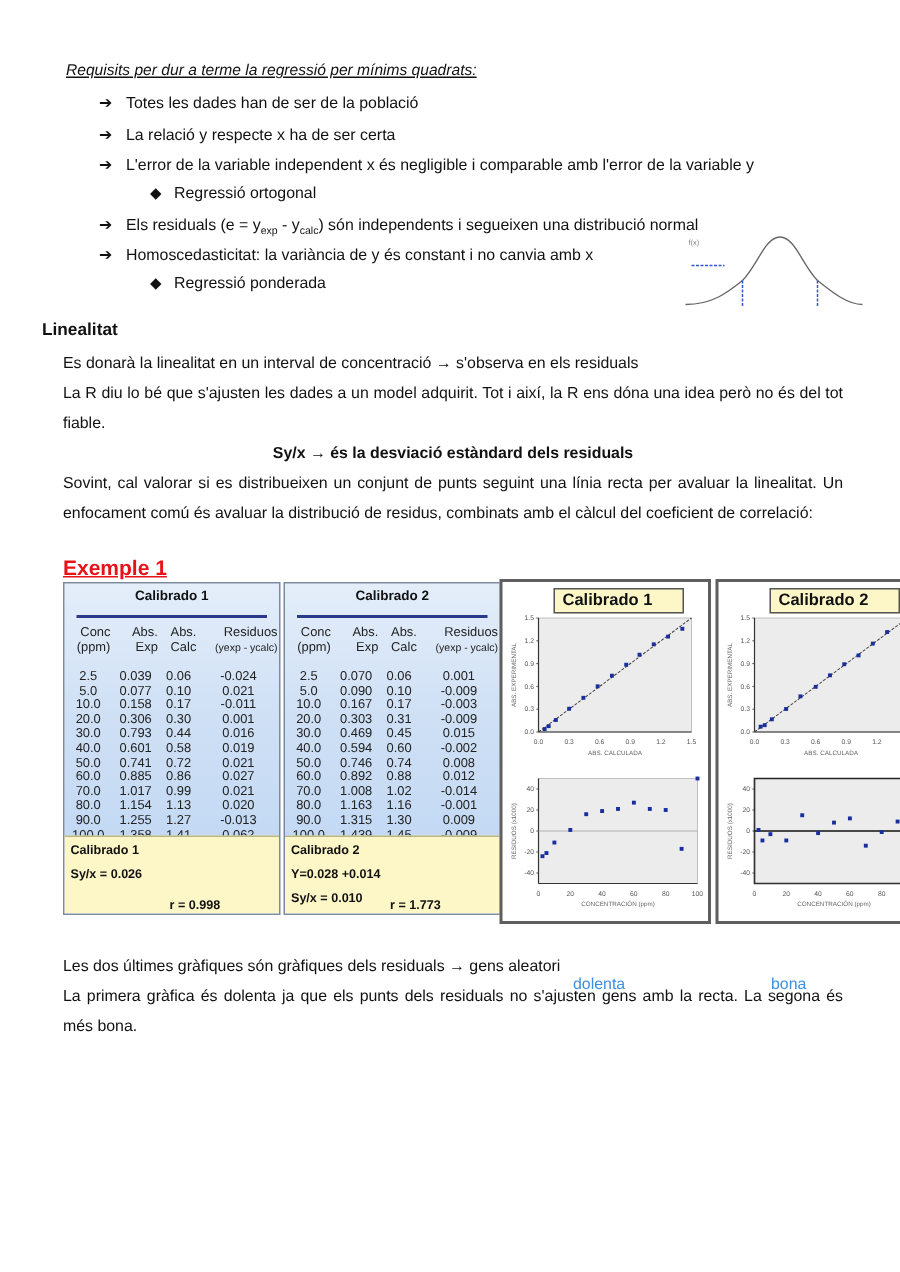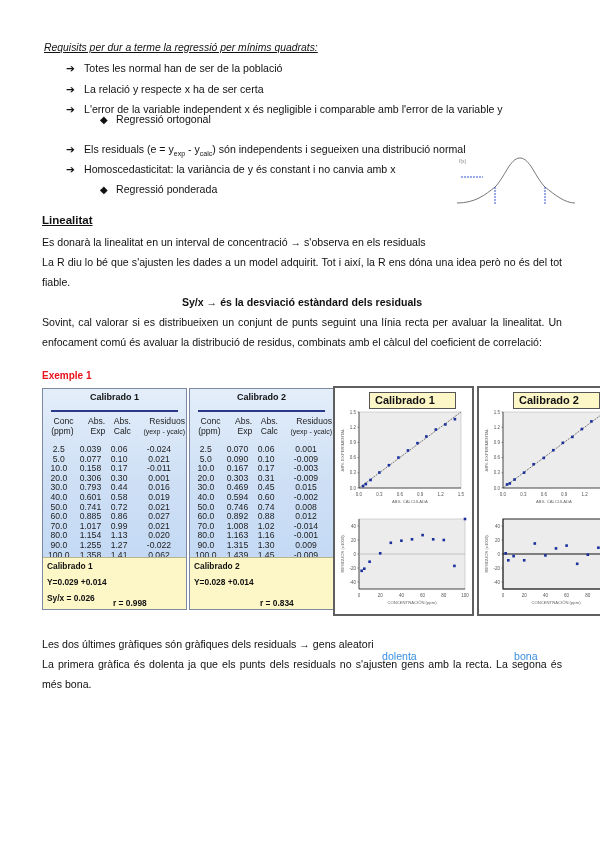--- a/index.html
+++ b/index.html
@@ -4,25 +4,25 @@
 <style>
   html, body { margin: 0; padding: 0; background: #ffffff; }
   body { width: 600px; height: 848px; position: relative; overflow: hidden;
          font-family: "Liberation Sans", sans-serif; color: #111; font-size: 10.6px; }
   .abs { position: absolute; }
   .heading-it { left: 44px; top: 42px; font-style: italic; text-decoration: underline; font-size: 10.4px; }
   .bullet { left: 66px; font-size: 10.6px; white-space: nowrap; }
   .bullet .arr { display: inline-block; width: 18px; }
   .sub { left: 100px; font-size: 10.6px; white-space: nowrap; }
   .sub .dia { display: inline-block; width: 16px; font-size: 10px; }
-  .lin-title { left: 42px; top: 214px; font-weight: bold; text-decoration: underline; font-size: 11.5px; }
+  .lin-title { left: 28px; top: 214px; font-weight: bold; font-size: 11.5px; }
   .para { left: 42px; width: 520px; font-size: 10.6px; line-height: 20px; }
   .justify { text-align: justify; text-align-last: left; }
   .bold { font-weight: bold; text-align: center; }
-  .ex-title { left: 42px; top: 370px; color: #e8121a; font-weight: bold; font-size: 10px; }
+  .ex-title { left: 42px; top: 370px; color: #e8121a; font-weight: bold; text-decoration: underline; font-size: 14px; }
 
   .tbox { position: absolute; top: 388px; width: 143px; height: 220px; border: 1px solid #7b8aa0;
           background: linear-gradient(180deg, #e4eefa 0%, #cfe0f5 40%, #bcd5f3 100%); overflow: hidden; }
   .tbox .ttitle { text-align: center; font-weight: bold; font-size: 9px; margin-top: 3px; }
   .tbox .tline { height: 2px; background: #2a3a8a; margin: 8px 8px 4px 8px; }
   .tbox table { border-collapse: collapse; width: 100%; font-size: 8.6px; color: #222; }
   .tbox th { font-weight: normal; line-height: 10px; padding: 0 1px; vertical-align: top; text-align: right; }
   .tbox td { line-height: 9.6px; padding: 0 2px; text-align: center; }
   .tbox .hdrsp td { height: 8px; }
   .tbox .foot { position: absolute; left: 0; right: 0; bottom: 0; height: 51px; background: #fdf7c8;
@@ -36,29 +36,29 @@
             border: 1px solid #555; font-weight: bold; font-size: 11px; padding-left: 5px; line-height: 15px; }
 
   .lbl-blue { color: #3b8fe0; font-size: 10.6px; margin-top: 32px; }
 </style>
 </head>
 <body>
 
 <div class="abs heading-it">Requisits per dur a terme la regressió per mínims quadrats:</div>
 
 <div class="abs bullet" style="top:62px">
-  <span class="arr">➔</span><span>Totes les normal han de ser de la població</span>
+  <span class="arr">➔</span><span>Totes les dades han de ser de la població</span>
 </div>
 <div class="abs bullet" style="top:83px">
   <span class="arr">➔</span><span>La relació y respecte x ha de ser certa</span>
 </div>
 <div class="abs bullet" style="top:103px">
   <span class="arr">➔</span><span>L'error de la variable independent x és negligible i comparable amb l'error de la variable y</span>
 </div>
-<div class="abs sub" style="top:113px">
+<div class="abs sub" style="top:123px">
   <span class="dia">◆</span><span>Regressió ortogonal</span>
 </div>
 <div class="abs bullet" style="top:143px">
   <span class="arr">➔</span><span><span>Els residuals (e = y</span><sub style="font-size:7px">exp</sub><span> - y</span><sub style="font-size:7px">calc</sub><span>) són independents i segueixen una distribució normal</span></span>
 </div>
 <div class="abs bullet" style="top:163px">
   <span class="arr">➔</span><span>Homoscedasticitat: la variància de y és constant i no canvia amb x</span>
 </div>
 <div class="abs sub" style="top:183px">
   <span class="dia">◆</span><span>Regressió ponderada</span>
@@ -155,33 +155,32 @@
         <tr>
           <td>80.0</td>
           <td>1.154</td>
           <td>1.13</td>
           <td>0.020</td>
         </tr>
         <tr>
           <td>90.0</td>
           <td>1.255</td>
           <td>1.27</td>
-          <td>-0.022</td>
+          <td>-0.013</td>
         </tr>
         <tr>
           <td>100.0</td>
           <td>1.358</td>
           <td>1.41</td>
           <td>0.062</td>
         </tr>
       </tbody>
   </table>
   <div class="foot">
     <div>Calibrado 1</div>
-    <div>Y=0.029 +0.014</div>
     <div>Sy/x = 0.026</div>
     <span class="r">r = 0.998</span>
   </div>
 </div>
 
 <div class="tbox" id="tbox1" style="left:189px">
   <div class="ttitle">Calibrado 2</div>
   <div class="tline"></div>
   <table>
     <thead>
@@ -266,21 +265,22 @@
           <td>100.0</td>
           <td>1.439</td>
           <td>1.45</td>
           <td>-0.009</td>
         </tr>
       </tbody>
   </table>
   <div class="foot">
     <div>Calibrado 2</div>
     <div>Y=0.028 +0.014</div>
-    <span class="r">r = 0.834</span>
+    <div>Sy/x = 0.010</div>
+    <span class="r">r = 1.773</span>
   </div>
 </div>
 
 <div class="chbox" style="left:333px">
   <svg id="ch0" width="137" height="226">
       <rect x="24" y="24" width="102" height="76" fill="#ececec" stroke="#bbb" stroke-width="0.6"></rect>
       <line x1="24" y1="24" x2="24" y2="100" stroke="#333" stroke-width="0.8"></line>
       <line x1="24" y1="100" x2="126" y2="100" stroke="#333" stroke-width="0.8"></line>
       <text x="24" y="108" font-size="4.5" text-anchor="middle" fill="#555" font-family="Liberation Sans, sans-serif">0.0</text>
       <text x="44.4" y="108" font-size="4.5" text-anchor="middle" fill="#555" font-family="Liberation Sans, sans-serif">0.3</text>

